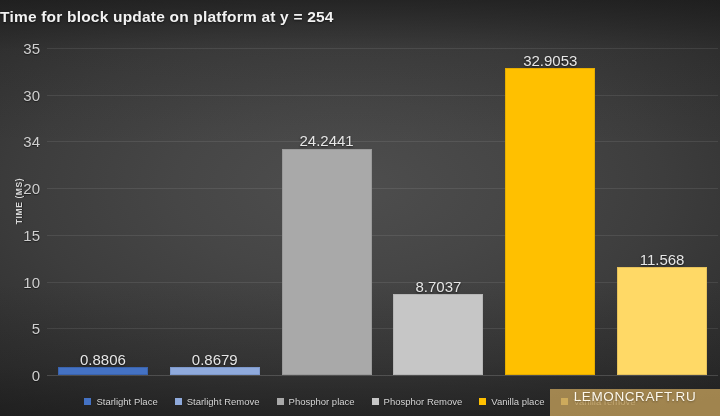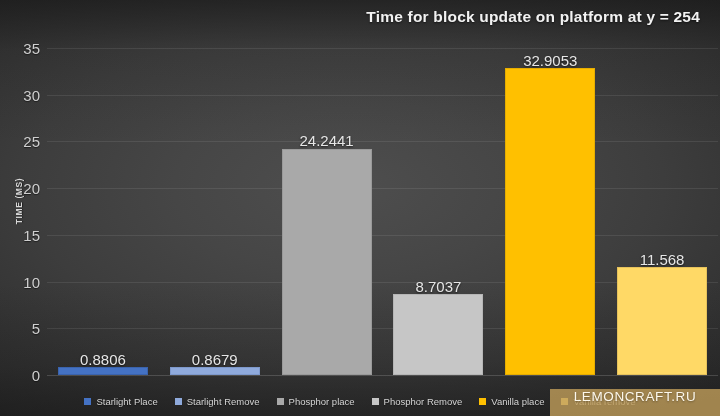--- a/index.html
+++ b/index.html
@@ -39,21 +39,21 @@
       rgba(20,20,20,0.18) 88%,
       rgba(20,20,20,0.45) 100%);
   }
 
   
   .chart-title {
     position: absolute;
     left: 0;
     top: 8px;
     width: 700px;
-    text-align: right;
+    text-align: left;
     color: #f2f2f2;
     font-size: 15.5px;
     font-weight: bold;
     letter-spacing: 0.2px;
     text-shadow: 0 1px 2px rgba(0,0,0,0.55);
   }
 
   
   .plot {
     position: absolute;
@@ -180,21 +180,21 @@
   <div class="chart-title">Time for block update on platform at y = 254</div>
 
   <div class="axis-title">TIME (MS)</div>
 
   <div class="ytick-wrap" id="ytick-wrap">
       <div class="ytick-lbl" style="top: 327px;">0</div>
       <div class="ytick-lbl" style="top: 280.286px;">5</div>
       <div class="ytick-lbl" style="top: 233.571px;">10</div>
       <div class="ytick-lbl" style="top: 186.857px;">15</div>
       <div class="ytick-lbl" style="top: 140.143px;">20</div>
-      <div class="ytick-lbl" style="top: 93.4286px;">25</div>
+      <div class="ytick-lbl" style="top: 93.4286px;">34</div>
       <div class="ytick-lbl" style="top: 46.7143px;">30</div>
       <div class="ytick-lbl" style="top: 0px;">35</div>
     </div>
 
   <div class="plot" id="plot">
       <div class="gridline zero" style="top: 327px;"></div>
       <div class="gridline" style="top: 280.286px;"></div>
       <div class="gridline" style="top: 233.571px;"></div>
       <div class="gridline" style="top: 186.857px;"></div>
       <div class="gridline" style="top: 140.143px;"></div>

